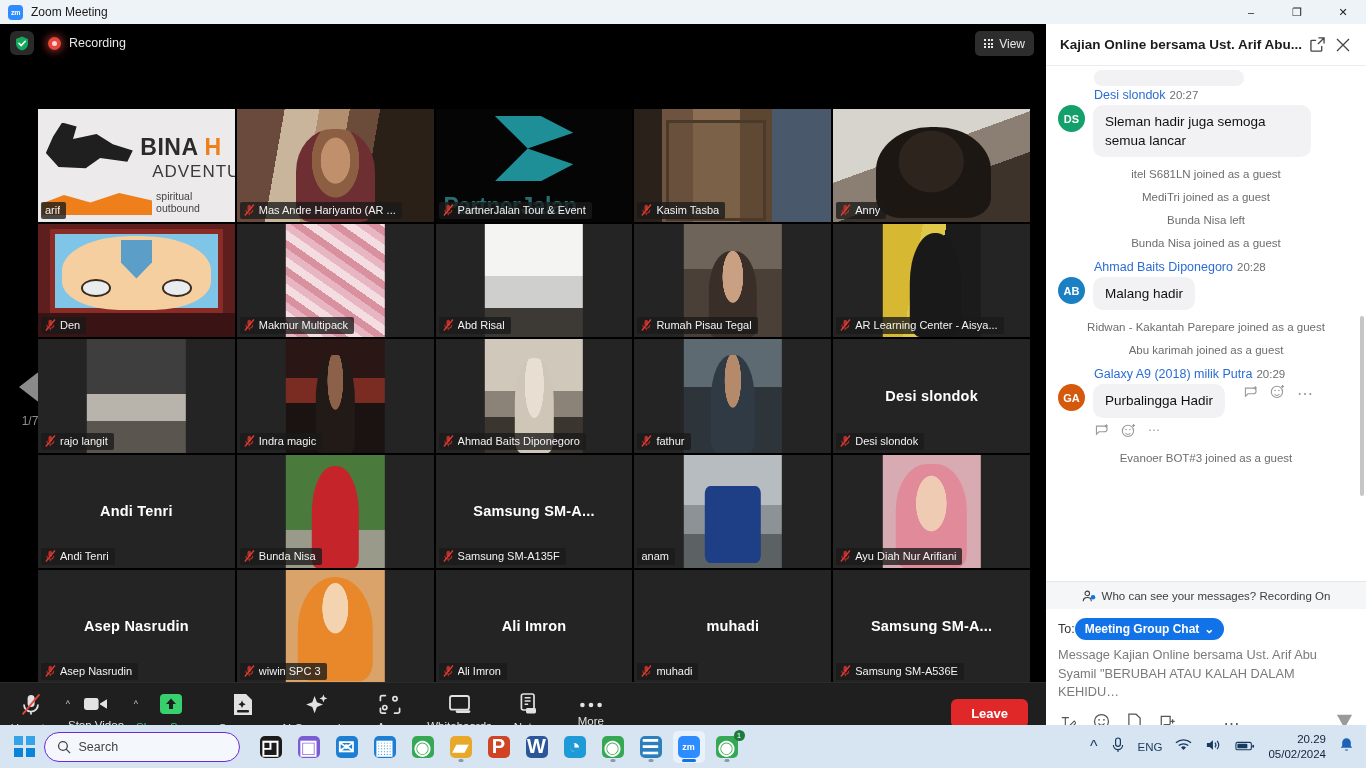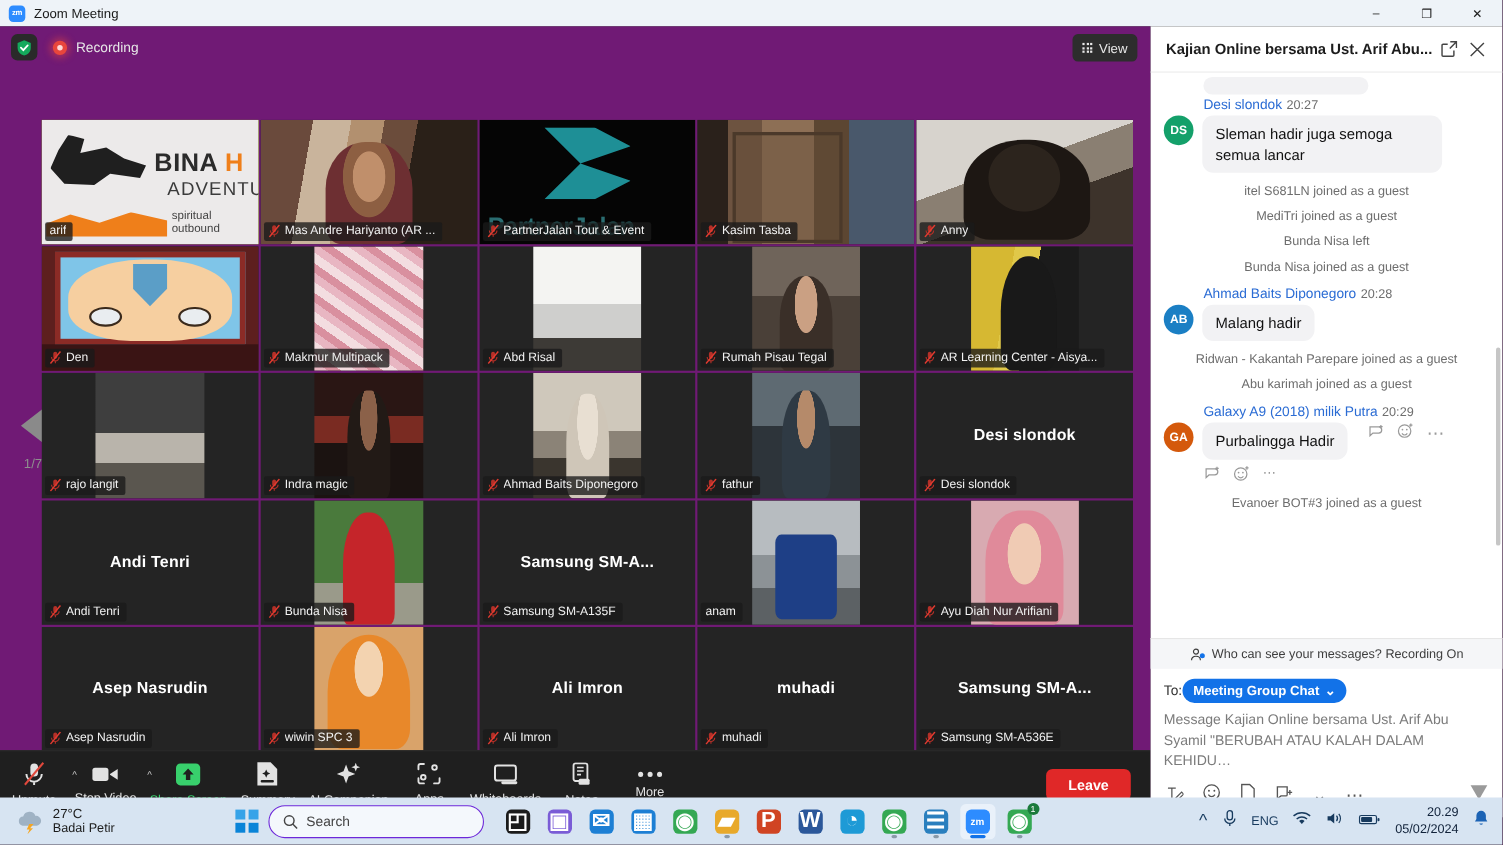--- a/index.html
+++ b/index.html
@@ -24,21 +24,21 @@
   .title-text { font-size: 12px; color: #1a1a1a; }
   .win-btns { position: absolute; right: 0; top: 0; height: 24px; display: flex; }
   .win-btn {
     width: 46px; height: 24px; display: flex; align-items: center;
     justify-content: center; font-size: 11px; color: #202020;
   }
 
   
   .meeting {
     position: absolute; left: 0; top: 24px; width: 1046px; height: 719px;
-    background: #701a75;
+    background: #000000;
   }
   .meeting-top {
     height: 38px; display: flex; align-items: center; padding: 0 10px;
     position: relative;
   }
   .shield {
     width: 24px; height: 24px; border-radius: 6px; background: #2a2a2a;
     display: flex; align-items: center; justify-content: center; margin-right: 14px;
   }
   .rec-wrap { display: flex; align-items: center; gap: 8px; }
@@ -826,30 +826,20 @@
     <span>⋯</span>
     <span class="send-btn">
       <svg width="19" height="19" viewBox="0 0 20 20">
           <path d="M2 3h16l-8 14Z" fill="#9a9a9a"></path>
         </svg>
     </span>
   </div>
 </div>
 
 <div class="taskbar">
-  <div class="weather">
-    <svg width="26" height="24" viewBox="0 0 28 26">
-      <path d="M7 17a4.6 4.6 0 0 1 .6-9.1 6.4 6.4 0 0 1 12.1-.6A4.3 4.3 0 0 1 21 17Z" fill="#9fb2c4"></path>
-      <path d="M13.6 15.2h4.2l-3.4 4.2h2.8l-5.4 6 1.9-4.7h-2.6Z" fill="#f5a623"></path>
-    </svg>
-    <div class="wx-txt">
-      <div class="wx-temp">27°C</div>
-      <div class="wx-desc">Badai Petir</div>
-    </div>
-  </div>
 
   <div class="tb-center">
     <div class="winlogo">
         <i></i>
         <i></i>
         <i></i>
         <i></i>
       </div>
     <div class="searchbox">
       <svg width="14" height="14" viewBox="0 0 16 16">

